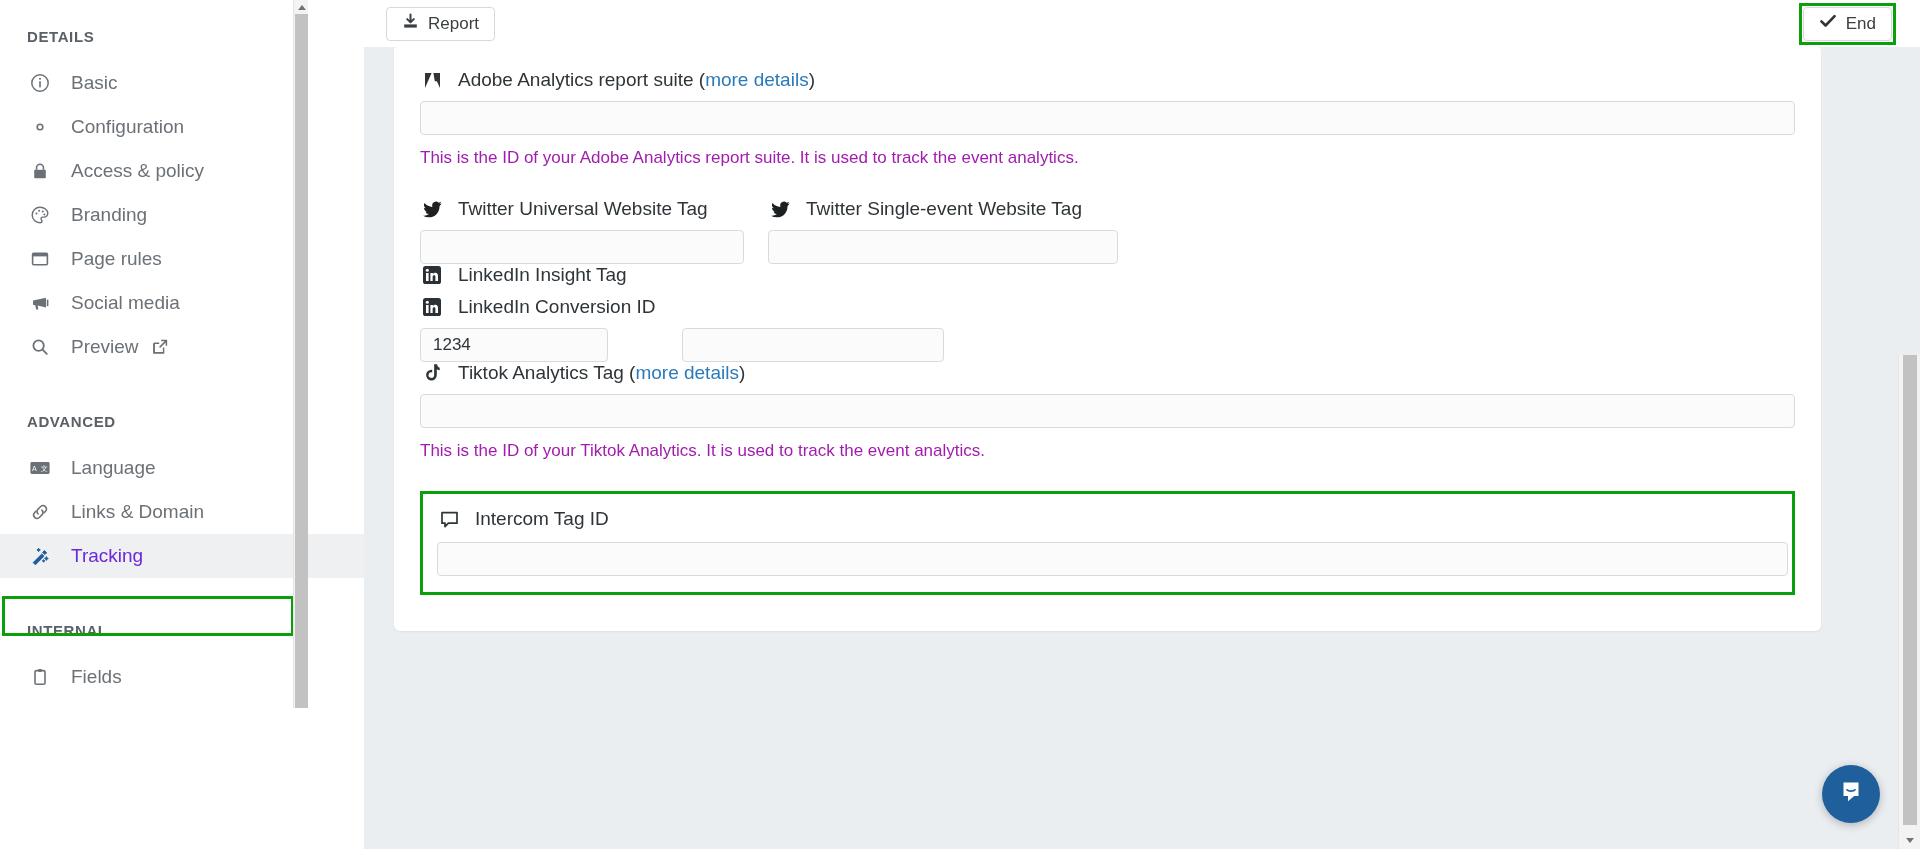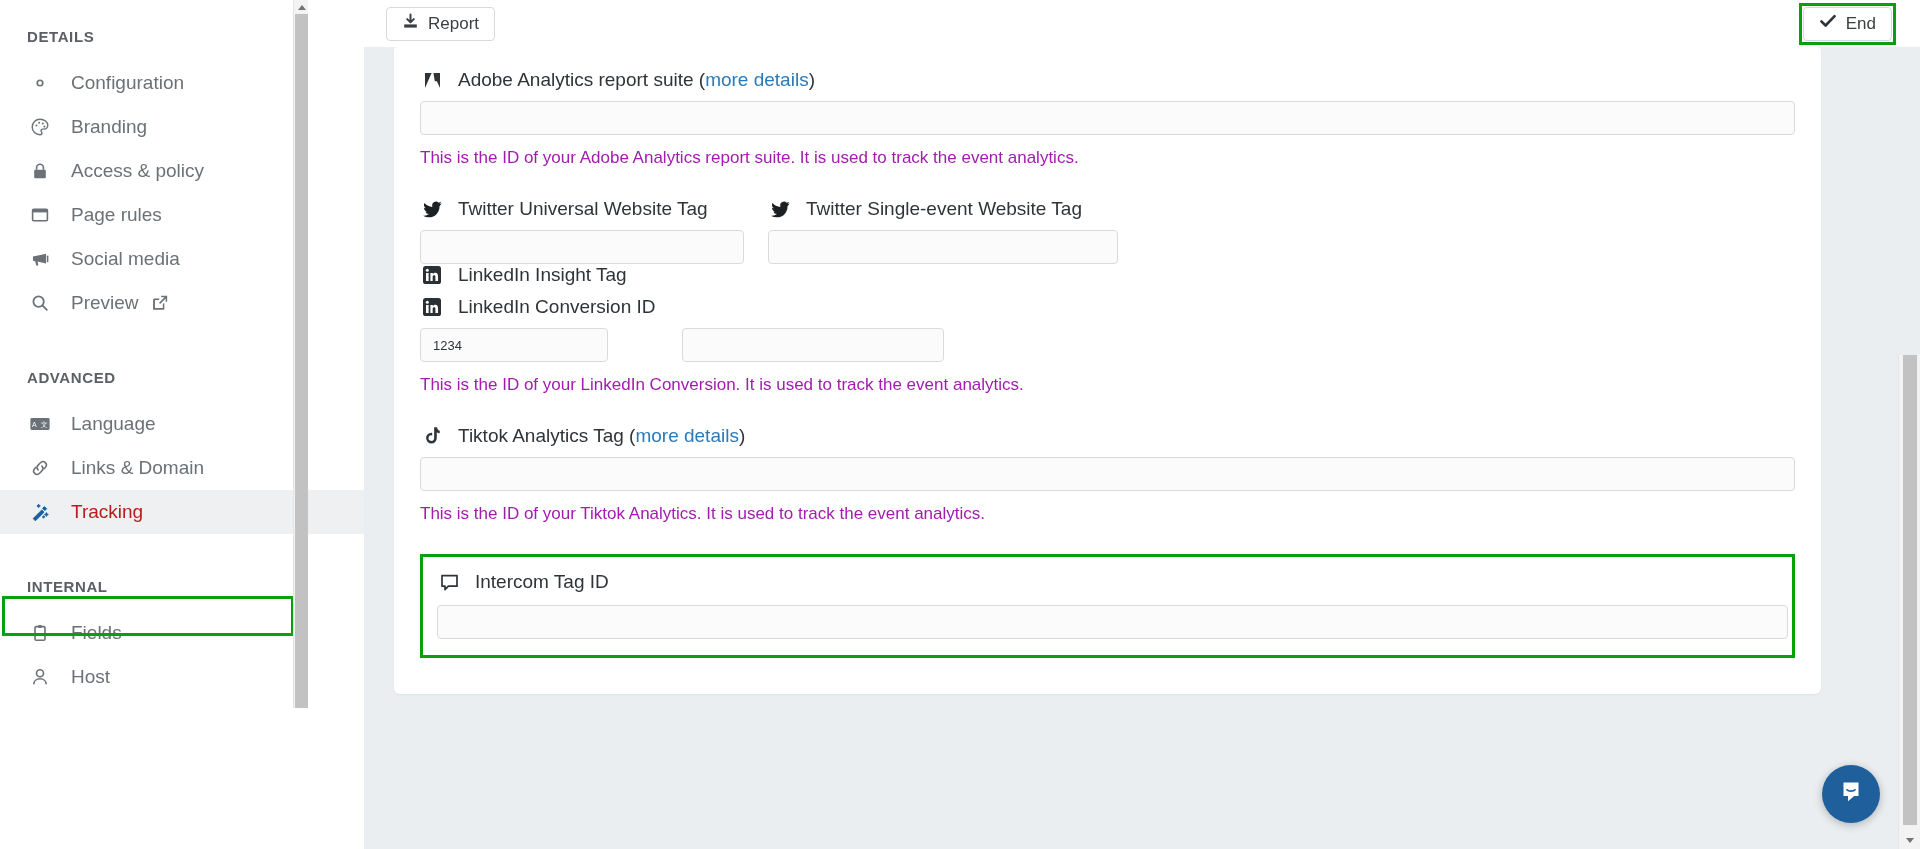--- a/index.html
+++ b/index.html
@@ -43,21 +43,21 @@
   }
   .sb-item .ic {
     width: 26px; height: 24px;
     display: inline-flex; align-items: center; justify-content: center;
     margin-right: 18px;
     flex: 0 0 26px;
   }
   .sb-item .ic svg { display:block; }
   .sb-item.active {
     background: #eef0f1;
-    color: #b91c1c;
+    color: #6d28d9;
   }
   .sb-item.active .ic svg { fill: #1c5f9e; stroke: #1c5f9e; }
   .sb-label { white-space: nowrap; }
   .sb-ext { margin-left: 12px; display: inline-flex; align-items: center; }
 
   
   .annot-side {
     position: absolute;
     left: 2px; top: 596px;
     width: 292px; height: 40px;
@@ -161,21 +161,21 @@
   .flabel .txt { white-space: nowrap; }
   .more { color: #2a7ab9; cursor: pointer; }
   .paren { color: #2e3438; }
 
   input.tinput {
     display: block;
     height: 34px;
     border: 1px solid #d7dbde;
     border-radius: 4px;
     background: #fbfbfc;
-    font-size: 13px;
+    font-size: 17px;
     color: #2e3438;
     padding: 0 12px;
     font-family: "Liberation Sans", sans-serif;
     outline: none;
   }
   input.tinput.wide { width: 100%; }
   input.tinput.half { width: 324px; }
   input.tinput.half2 { width: 350px; }
   input.tinput.li1 { width: 188px; }
   input.tinput.li2 { width: 262px; }
@@ -241,53 +241,63 @@
 <body>
 
 <div class="app">
 
   <nav class="sidebar">
     <div class="sb-inner">
 
       <div class="sb-section-title first">DETAILS</div>
       <div class="sb-list">
 
+        <div class="sb-item">
+          <span class="ic">
+            <svg width="20" height="20" viewBox="0 0 20 20">
+                <circle cx="10" cy="10" r="8.2" fill="none" stroke="#6b7176" stroke-width="1.5"></circle>
+                <circle cx="10" cy="5.8" r="1" fill="#6b7176"></circle>
+                <rect x="9.2" y="8.2" width="1.6" height="6.2" fill="#6b7176"></rect>
+              </svg>
+          </span>
+          <span class="sb-label">Basic</span>
+        </div>
 
         <div class="sb-item">
           <span class="ic">
             <svg width="20" height="20" viewBox="0 0 20 20">
                 <path fill="#6b7176" d="M10 6.4a3.6 3.6 0 100 7.2 3.6 3.6 0 000-7.2zm0 5.6a2 2 0 110-4 2 2 0 010 4z"></path>
                 <path fill="#6b7176" d="M18 8.7l-1.7-.3a6.6 6.6 0 00-.6-1.4l1-1.4-1.9-1.9-1.4 1a6.6 6.6 0 00-1.4-.6L11.7 2H8.3L8 3.7a6.6 6.6 0 00-1.4.6l-1.4-1-1.9 1.9 1 1.4a6.6 6.6 0 00-.6 1.4L2 8.7v3.4l1.7.3c.15.5.35.96.6 1.4l-1 1.4 1.9 1.9 1.4-1c.44.25.9.45 1.4.6l.3 1.7h3.4l.3-1.7c.5-.15.96-.35 1.4-.6l1.4 1 1.9-1.9-1-1.4c.25-.44.45-.9.6-1.4l1.7-.3V8.7z" opacity="0.001"></path>
                 <path fill="#6b7176" d="M17.3 11.6l-1.4-.25a6.2 6.2 0 00-.46-1.1l.83-1.17-1.65-1.65-1.17.83a6.2 6.2 0 00-1.1-.46L12.1 6.4H9.77l-.25 1.4a6.2 6.2 0 00-1.1.46L7.25 7.43 5.6 9.08l.83 1.17c-.2.35-.35.72-.46 1.1l-1.4.25v2.33l1.4.25c.11.38.26.75.46 1.1l-.83 1.17 1.65 1.65 1.17-.83c.35.2.72.35 1.1.46l.25 1.4h2.33l.25-1.4c.38-.11.75-.26 1.1-.46l1.17.83 1.65-1.65-.83-1.17c.2-.35.35-.72.46-1.1l1.4-.25v-2.33z" opacity="0"></path>
               </svg>
           </span>
           <span class="sb-label">Configuration</span>
+        </div>
+
+        <div class="sb-item">
+          <span class="ic">
+            <svg width="20" height="20" viewBox="0 0 20 20">
+                <rect x="4.2" y="8.8" width="11.6" height="8.4" rx="1" fill="#6b7176"></rect>
+                <path d="M6.6 8.8V6.6a3.4 3.4 0 016.8 0v2.2" fill="none" stroke="#6b7176" stroke-width="1.6"></path>
+              </svg>
+          </span>
+          <span class="sb-label">Access &amp; policy</span>
         </div>
 
         <div class="sb-item">
           <span class="ic">
             <svg width="20" height="20" viewBox="0 0 20 20">
                 <path d="M10 2.2A7.8 7.8 0 002.2 10c0 4.3 3.5 7.8 7.8 7.8 1.2 0 2-.7 2-1.7 0-.5-.2-.9-.5-1.2-.3-.3-.5-.7-.5-1.1 0-.9.8-1.7 1.7-1.7h1.3c2.1 0 3.8-1.7 3.8-3.8 0-3.4-3.5-6.1-7.8-6.1z" fill="none" stroke="#6b7176" stroke-width="1.4"></path>
                 <circle cx="6.5" cy="8.5" r="1" fill="#6b7176"></circle>
                 <circle cx="9.2" cy="5.8" r="1" fill="#6b7176"></circle>
                 <circle cx="12.8" cy="6.4" r="1" fill="#6b7176"></circle>
                 <circle cx="14.4" cy="9.6" r="1" fill="#6b7176"></circle>
               </svg>
           </span>
           <span class="sb-label">Branding</span>
-        </div>
-
-        <div class="sb-item">
-          <span class="ic">
-            <svg width="20" height="20" viewBox="0 0 20 20">
-                <rect x="4.2" y="8.8" width="11.6" height="8.4" rx="1" fill="#6b7176"></rect>
-                <path d="M6.6 8.8V6.6a3.4 3.4 0 016.8 0v2.2" fill="none" stroke="#6b7176" stroke-width="1.6"></path>
-              </svg>
-          </span>
-          <span class="sb-label">Access &amp; policy</span>
         </div>
 
         <div class="sb-item">
           <span class="ic">
             <svg width="20" height="20" viewBox="0 0 20 20">
                 <rect x="2.6" y="4.2" width="14.8" height="11.6" rx="1.2" fill="none" stroke="#6b7176" stroke-width="1.6"></rect>
                 <rect x="2.6" y="4.2" width="14.8" height="3.2" fill="#6b7176"></rect>
               </svg>
           </span>
           <span class="sb-label">Page rules</span>
@@ -508,21 +518,20 @@
             </div>
           </div>
           <div class="li-in">
             <div class="c1">
               <input class="tinput li1" type="text" value="1234" style="">
             </div>
             <div class="c2">
               <input class="tinput li2" type="text" value="" style="">
             </div>
           </div>
-          <div class="helper">This is the ID of your LinkedIn Conversion. It is used to track the event analytics.</div>
         </div>
 
         <div class="field-group">
           <div class="flabel">
             <span class="ic">
               <svg width="18" height="20" viewBox="0 0 18 20">
                   <path d="M11.6 1.2h2.5c.18 1.6 1.08 3.05 2.6 3.5v2.5c-1.05-.05-2.05-.4-2.9-1v5.9a5.35 5.35 0 11-5.35-5.35c.25 0 .5.02.74.06v2.6a2.8 2.8 0 101.95 2.66V1.2z" fill="#2e3438"></path>
                 </svg>
             </span>
             <span class="txt">Tiktok Analytics Tag</span>

